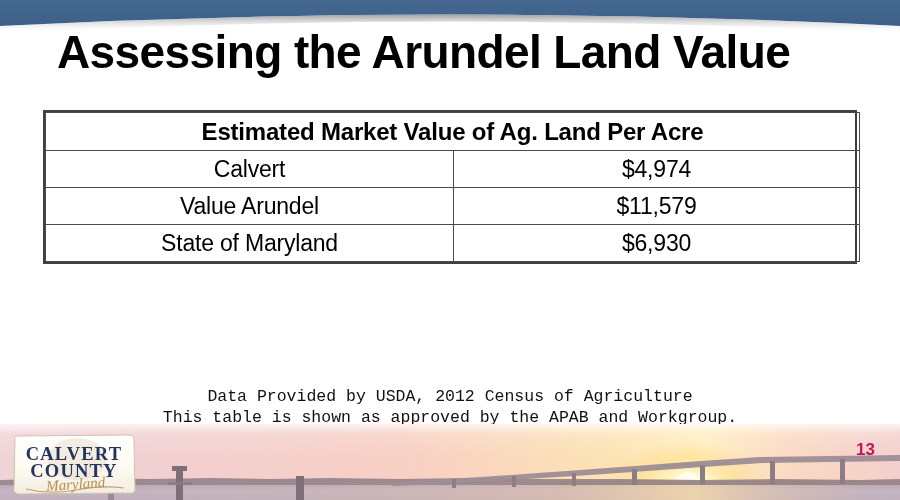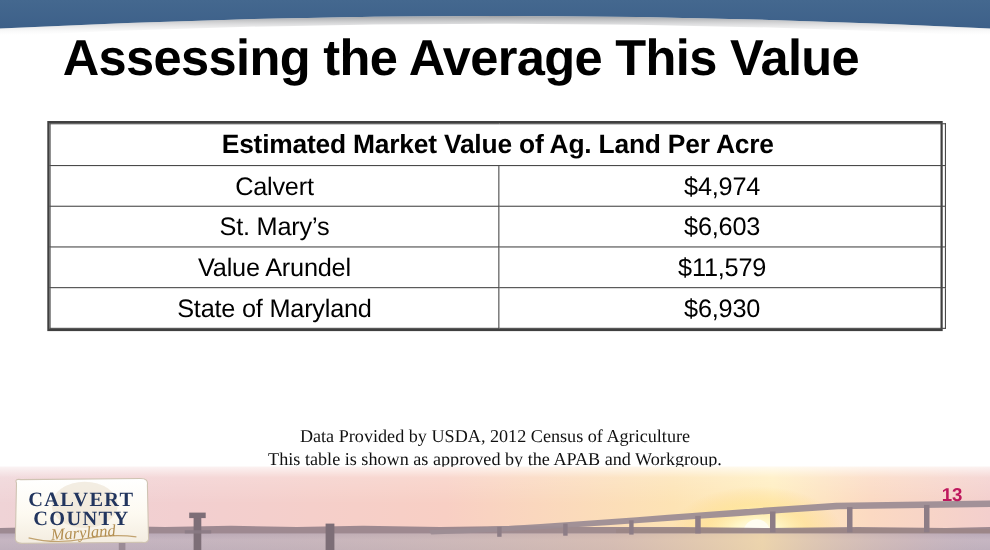--- a/index.html
+++ b/index.html
@@ -86,21 +86,21 @@
   
   .caption {
     position: absolute;
     left: 0;
     top: 386px;
     width: 900px;
     text-align: center;
     font-size: 16.5px;
     line-height: 21px;
     color: #111111;
-    font-family: Liberation Serif, serif;
+    font-family: Liberation Mono, monospace;
   }
   .caption div { white-space: nowrap; }
 
   
   .photo {
     position: absolute;
     left: 0;
     top: 424px;
     width: 900px;
     height: 76px;
@@ -144,39 +144,35 @@
         <linearGradient id="shadowGrad" x1="0" y1="0" x2="0" y2="1">
           <stop offset="0%" stop-color="#8d8f93" stop-opacity="0.85"></stop>
           <stop offset="100%" stop-color="#ffffff" stop-opacity="0"></stop>
         </linearGradient>
       </defs>
       <path d="M0,0 L900,0 L900,26 Q450,3 0,26 Z" fill="url(#bannerGrad)"></path>
       <path d="M0,26 Q450,3 900,26 L900,33 Q450,10 0,33 Z" fill="url(#shadowGrad)"></path>
     </svg>
   </div>
 
-  <div class="title">Assessing the Average This Value</div>
+  <div class="title">Assessing the Arundel Land Value</div>
 
   <div class="table-box">
     <table class="value-table">
       <colgroup>
         <col class="col-name">
         <col class="col-value">
       </colgroup>
       <tbody>
         <tr>
           <th class="header-cell" colspan="2">Estimated Market Value of Ag. Land Per Acre</th>
         </tr>
         <tr>
           <td>Calvert</td>
           <td>$4,974</td>
-        </tr>
-        <tr>
-          <td>St. Mary’s</td>
-          <td>$6,603</td>
         </tr>
         <tr>
           <td>Value Arundel</td>
           <td>$11,579</td>
         </tr>
         <tr>
           <td>State of Maryland</td>
           <td>$6,930</td>
         </tr>
       </tbody>

